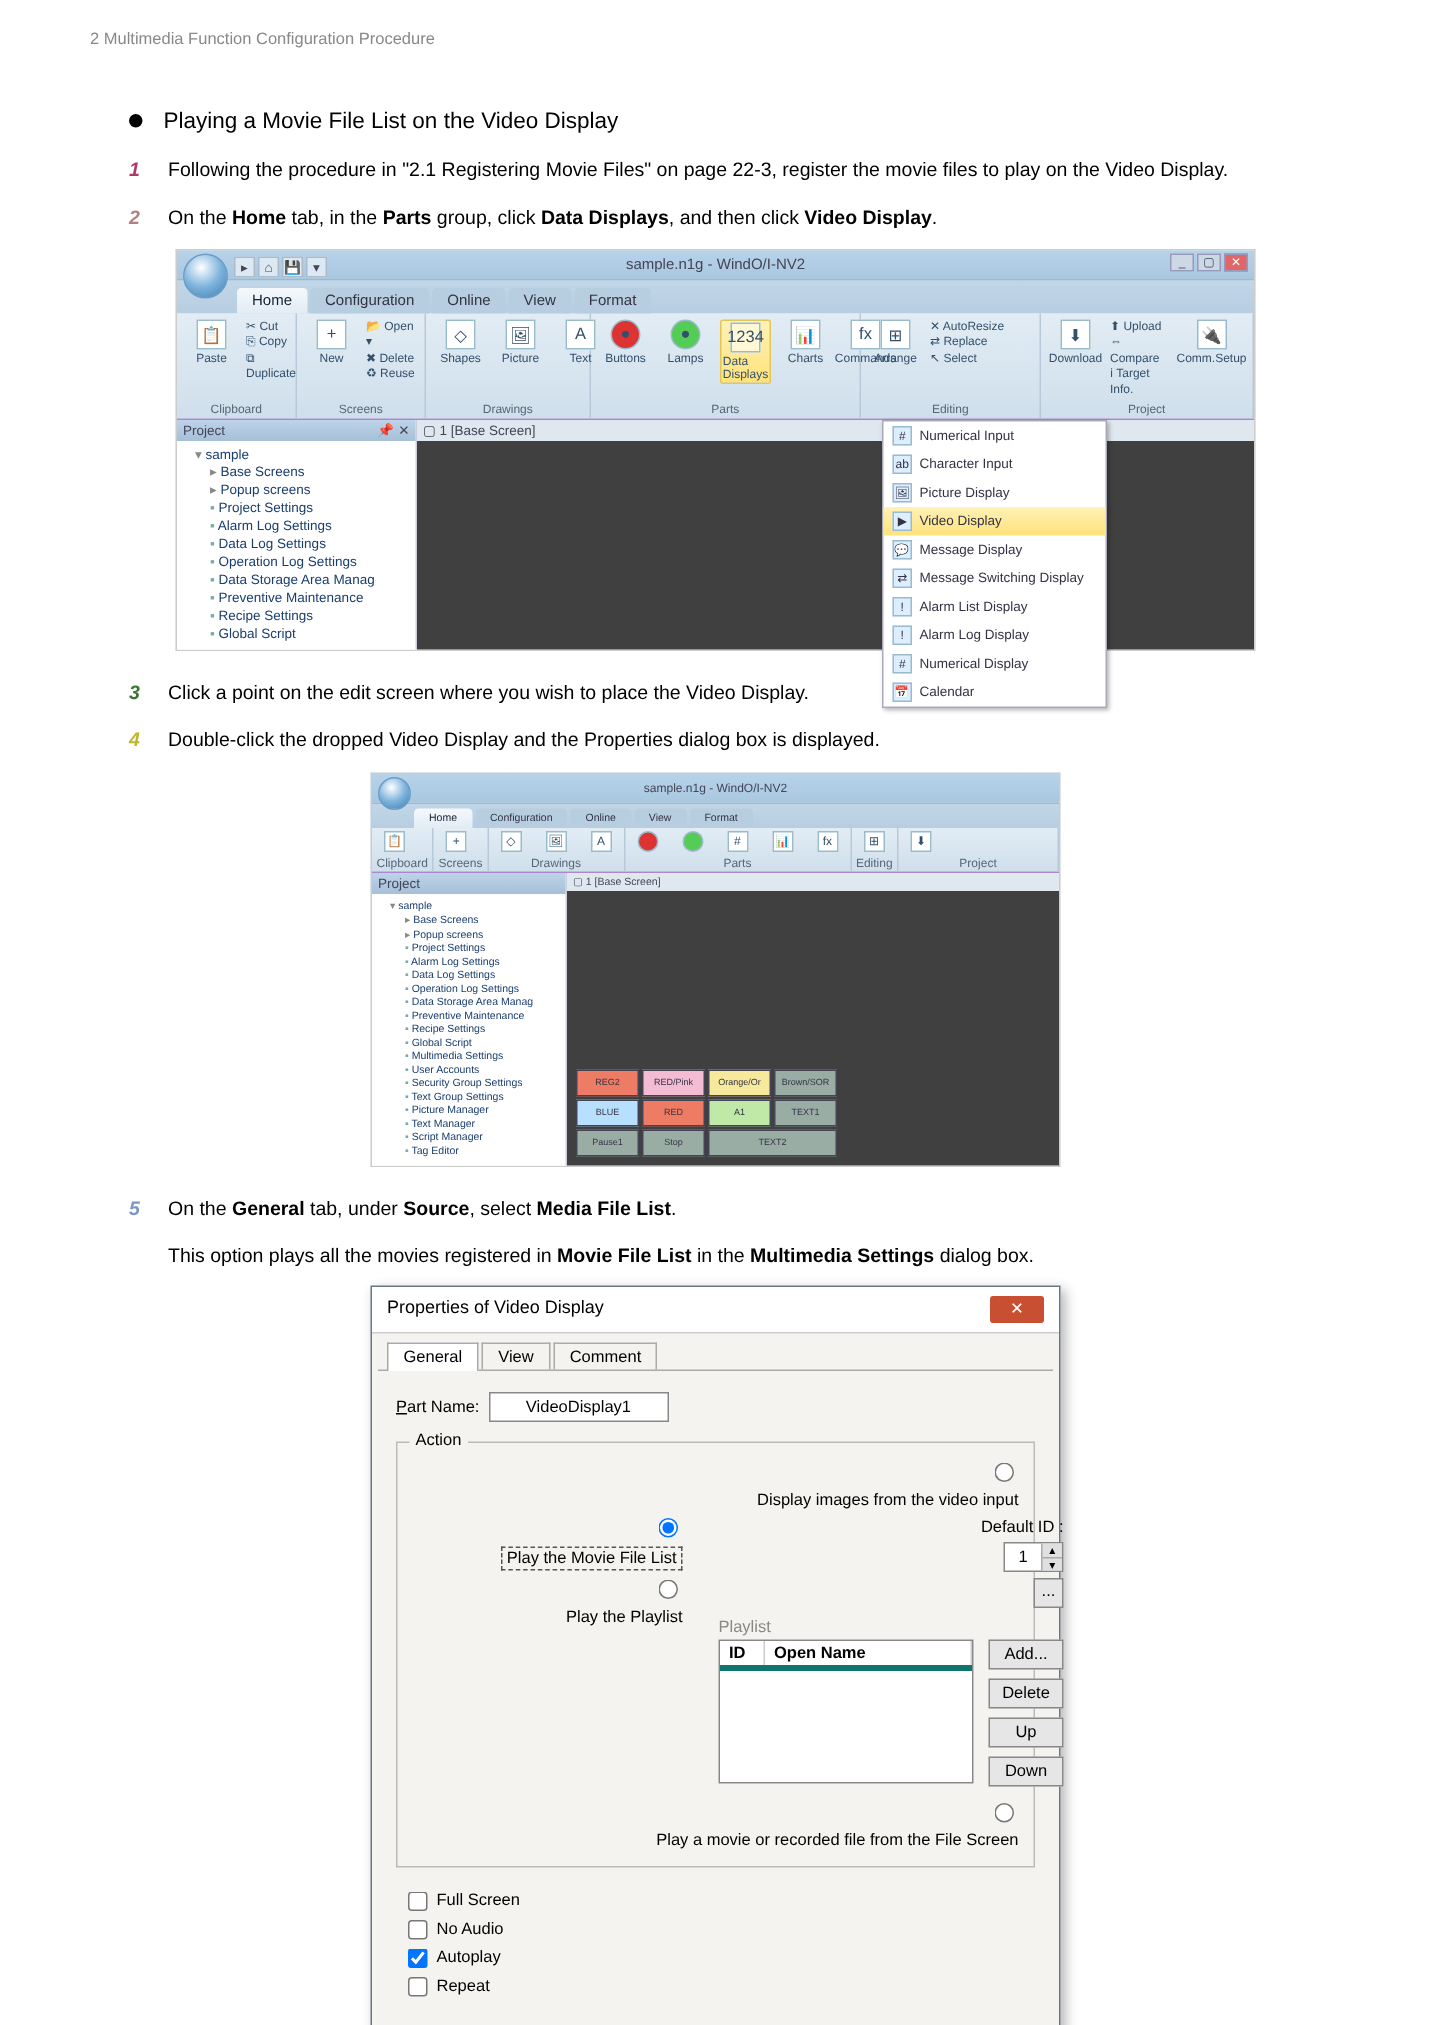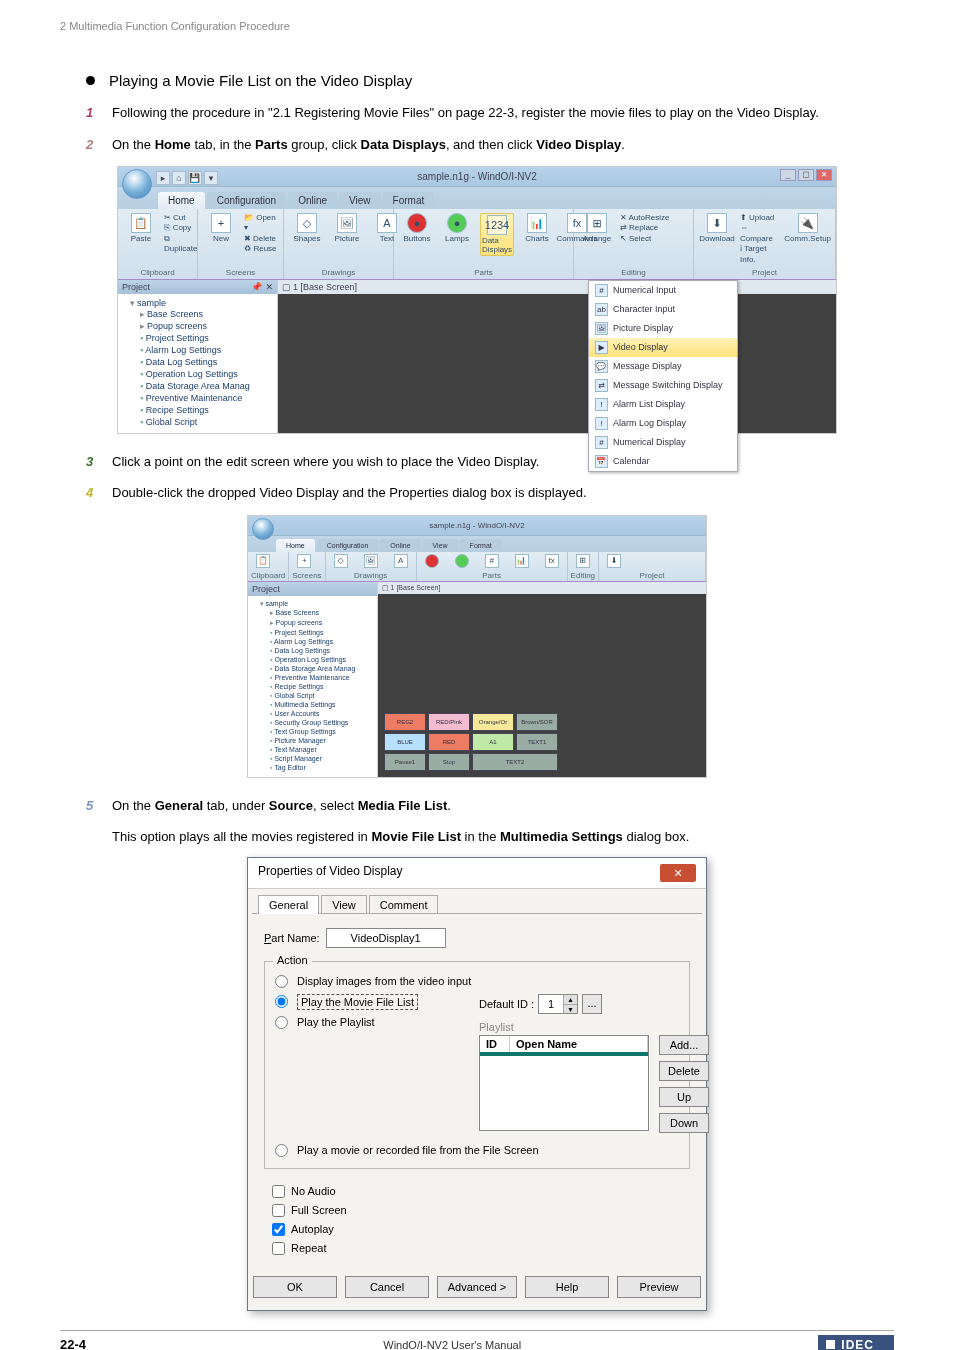--- a/index.html
+++ b/index.html
@@ -76,21 +76,21 @@
   .dlg-tabs { display:flex; padding: 6px 4px 0 10px; gap:0; }
   .dlg-tab { padding:3px 10px; border:1px solid #aaa; border-bottom:none; background:#f4f3f0; font-size:11px; margin-right:2px;}
   .dlg-tab.active { background:#fff; position:relative; z-index:2; }
   .dlg-body { border-top: 1px solid #aaa; margin: 0 4px; background:#f4f3f0; padding:14px 12px 8px 12px; margin-top:-1px; position:relative;}
   .field-row { display:flex; align-items:center; gap:6px; margin-bottom:10px; }
   .field-row label { text-decoration: none; }
   .field-row .ul { text-decoration: underline; }
   .textin { border:1px solid #888; background:#fff; padding:2px 4px; height:20px; font-size:11px;text-align:center; }
   .groupbox { border:1px solid #bbb; padding:10px 10px 8px 10px; margin:13px 0; position:relative;}
   .groupbox-title { position:absolute; top:-8px; left:8px; background:#f4f3f0; padding:0 4px; font-size:11px;}
-  .radio-row { display:flex; align-items:center; gap:6px; padding:3px 0; font-size:11px;}
+  .radio-row { display:flex; align-items:flex-end; gap:6px; padding:3px 0; font-size:11px;flex-direction:column;}
   .radio-row input[type=radio] { margin-right:3px; }
   .dotted-sel { border: 1px dashed #555; padding: 1px 3px; }
   .numspin { display:inline-flex; border:1px solid #888; background:#fff; align-items:center; height:20px;}
   .numspin input { border:none; width:24px; text-align:center; font-size:11px; }
   .numspin .spbtn { width:14px; height:18px; background:#e0e0e0; border-left:1px solid #aaa; font-size:8px; display:flex; flex-direction:column; }
   .numspin .spbtn span{flex:1; display:flex;align-items:center;justify-content:center;border-bottom:1px solid #aaa;} .numspin .spbtn span:last-child{border:none;}
   .dots-btn{width:20px;height:20px;border:1px solid #888;background:#e6e6e6;font-size:11px;line-height:17px;text-align:center;}
   .listbox { border:1px solid #888; background:#fff; width:170px; height:96px; font-size:11px;}
   .listbox .lh { display:flex; background:#fff; border-bottom:4px solid #0f766e;font-weight:bold;}
   .listbox .lh div { padding:2px 6px; border-right:1px solid #ccc; font-size:11px;}
@@ -538,25 +538,25 @@
               </div>
             </div>
           </div>
           <div class="radio-row" style="margin-top:8px">
               <input type="radio" style="">
               <span>Play a movi<span class="ul">e</span> or recorded file from the File Screen</span>
             </div>
         </div>
         <div class="chk-row">
             <input type="checkbox" style="">
-            <span><span class="ul">N</span>o Audio</span>
+            <span><span class="ul">F</span>ull Screen</span>
           </div>
         <div class="chk-row">
             <input type="checkbox" style="">
-            <span><span class="ul">F</span>ull Screen</span>
+            <span><span class="ul">N</span>o Audio</span>
           </div>
         <div class="chk-row">
             <input type="checkbox" checked="" style="">
             <span>Autopla<span class="ul">y</span></span>
           </div>
         <div class="chk-row">
             <input type="checkbox" style="">
             <span><span class="ul">R</span>epeat</span>
           </div>
       </div>

